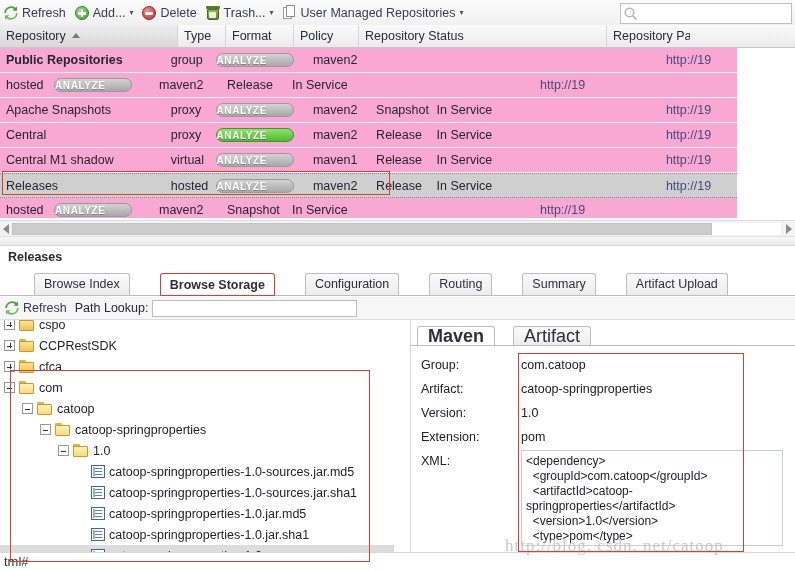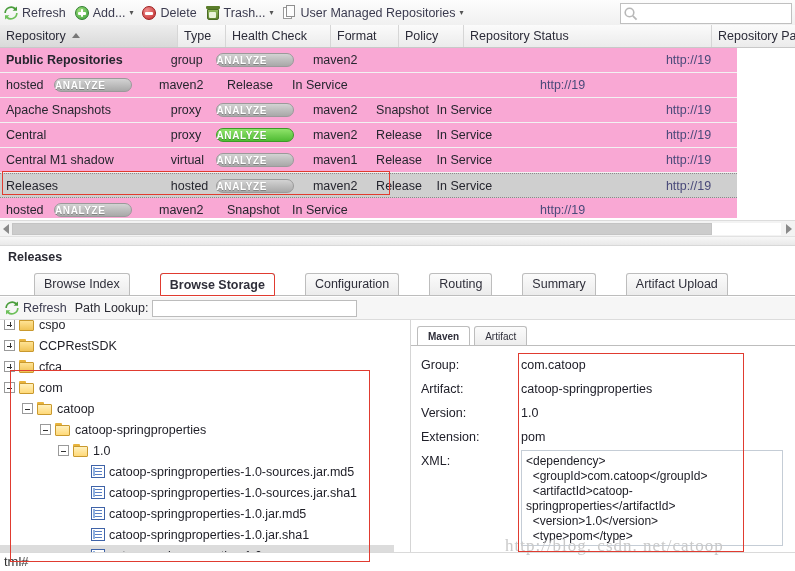--- a/index.html
+++ b/index.html
@@ -132,23 +132,23 @@
 
   .vscroll{position:absolute;right:14px;top:320px;width:15px;height:232px;background:#fff;border-left:1px solid #e8e8e8;}
   .vs-up,.vs-dn{position:absolute;left:3px;width:0;height:0;}
   .vs-up{top:5px;border-left:5px solid transparent;border-right:5px solid transparent;border-bottom:6px solid #777;}
   .vs-dn{bottom:5px;border-left:5px solid transparent;border-right:5px solid transparent;border-top:6px solid #777;}
   .vs-thumb{position:absolute;left:1px;top:38px;width:12px;height:72px;background:#d8d8d8;border:1px solid #cfcfcf;box-sizing:border-box;}
 
   
   .detail{position:absolute;left:411px;top:320px;width:384px;height:232px;background:#fff;}
   .dtabs{position:absolute;left:6px;top:4px;display:flex;align-items:flex-end;height:22px;}
-  .dtab{height:20px;line-height:19px;padding:0 10px;margin-right:4px;box-sizing:border-box;
+  .dtab{height:20px;line-height:19px;padding:0 10px;margin-right:18px;box-sizing:border-box;
     border:1px solid #bdbdbd;border-bottom:none;border-radius:3px 3px 0 0;
-    background:linear-gradient(#fbfbfb,#ececec);font-size:10px;color:#2f2f3a;cursor:pointer;}
+    background:linear-gradient(#fbfbfb,#ececec);font-size:18px;color:#2f2f3a;cursor:pointer;}
   .dtab.active{background:#fff;font-weight:bold;}
   .dtabline{position:absolute;left:0;top:25px;width:384px;height:1px;background:#bdbdbd;}
   .frow{position:absolute;left:10px;font-size:12.5px;color:#20202a;}
   .fval{position:absolute;left:110px;font-size:12.5px;color:#20202a;}
   .xmlbox{position:absolute;left:110px;top:130px;width:262px;height:96px;border:1px solid #c5cdd6;background:#fff;
      font-family:"Liberation Sans",sans-serif;font-size:12px;color:#1c1c24;padding:3px 4px;box-sizing:border-box;
      white-space:pre-wrap;line-height:15px;overflow:hidden;}
 
   .watermark{position:absolute;left:505px;top:536px;width:290px;height:26px;
     font-family:"Liberation Serif",serif;font-size:17px;color:#c9c9c9;letter-spacing:1px;z-index:25;pointer-events:none;white-space:nowrap;}
@@ -219,21 +219,20 @@
     </span>
     <input class="search-input" type="text" placeholder="" style="">
   </div>
 </div>
 
 <div class="grid-head">
   <div class="gh sorted" style="width:178px">
     <span>Repository</span><span class="sortarrow"></span>
   </div>
   <div class="gh" style="width:48px">Type</div>
-  <div class="gh" style="width:105px">Health Check</div>
   <div class="gh" style="width:68px">Format</div>
   <div class="gh" style="width:65px">Policy</div>
   <div class="gh" style="width:248px">Repository Status</div>
   <div class="gh" style="width:83px;border-right:none">Repository Path</div>
 </div>
 
 <div class="grid-body" id="grid-body">
     <div class="grow">
       <div class="gc bold" style="width: 178px;">Public Repositories</div>
       <div class="gc" style="width: 48px;">group</div>

